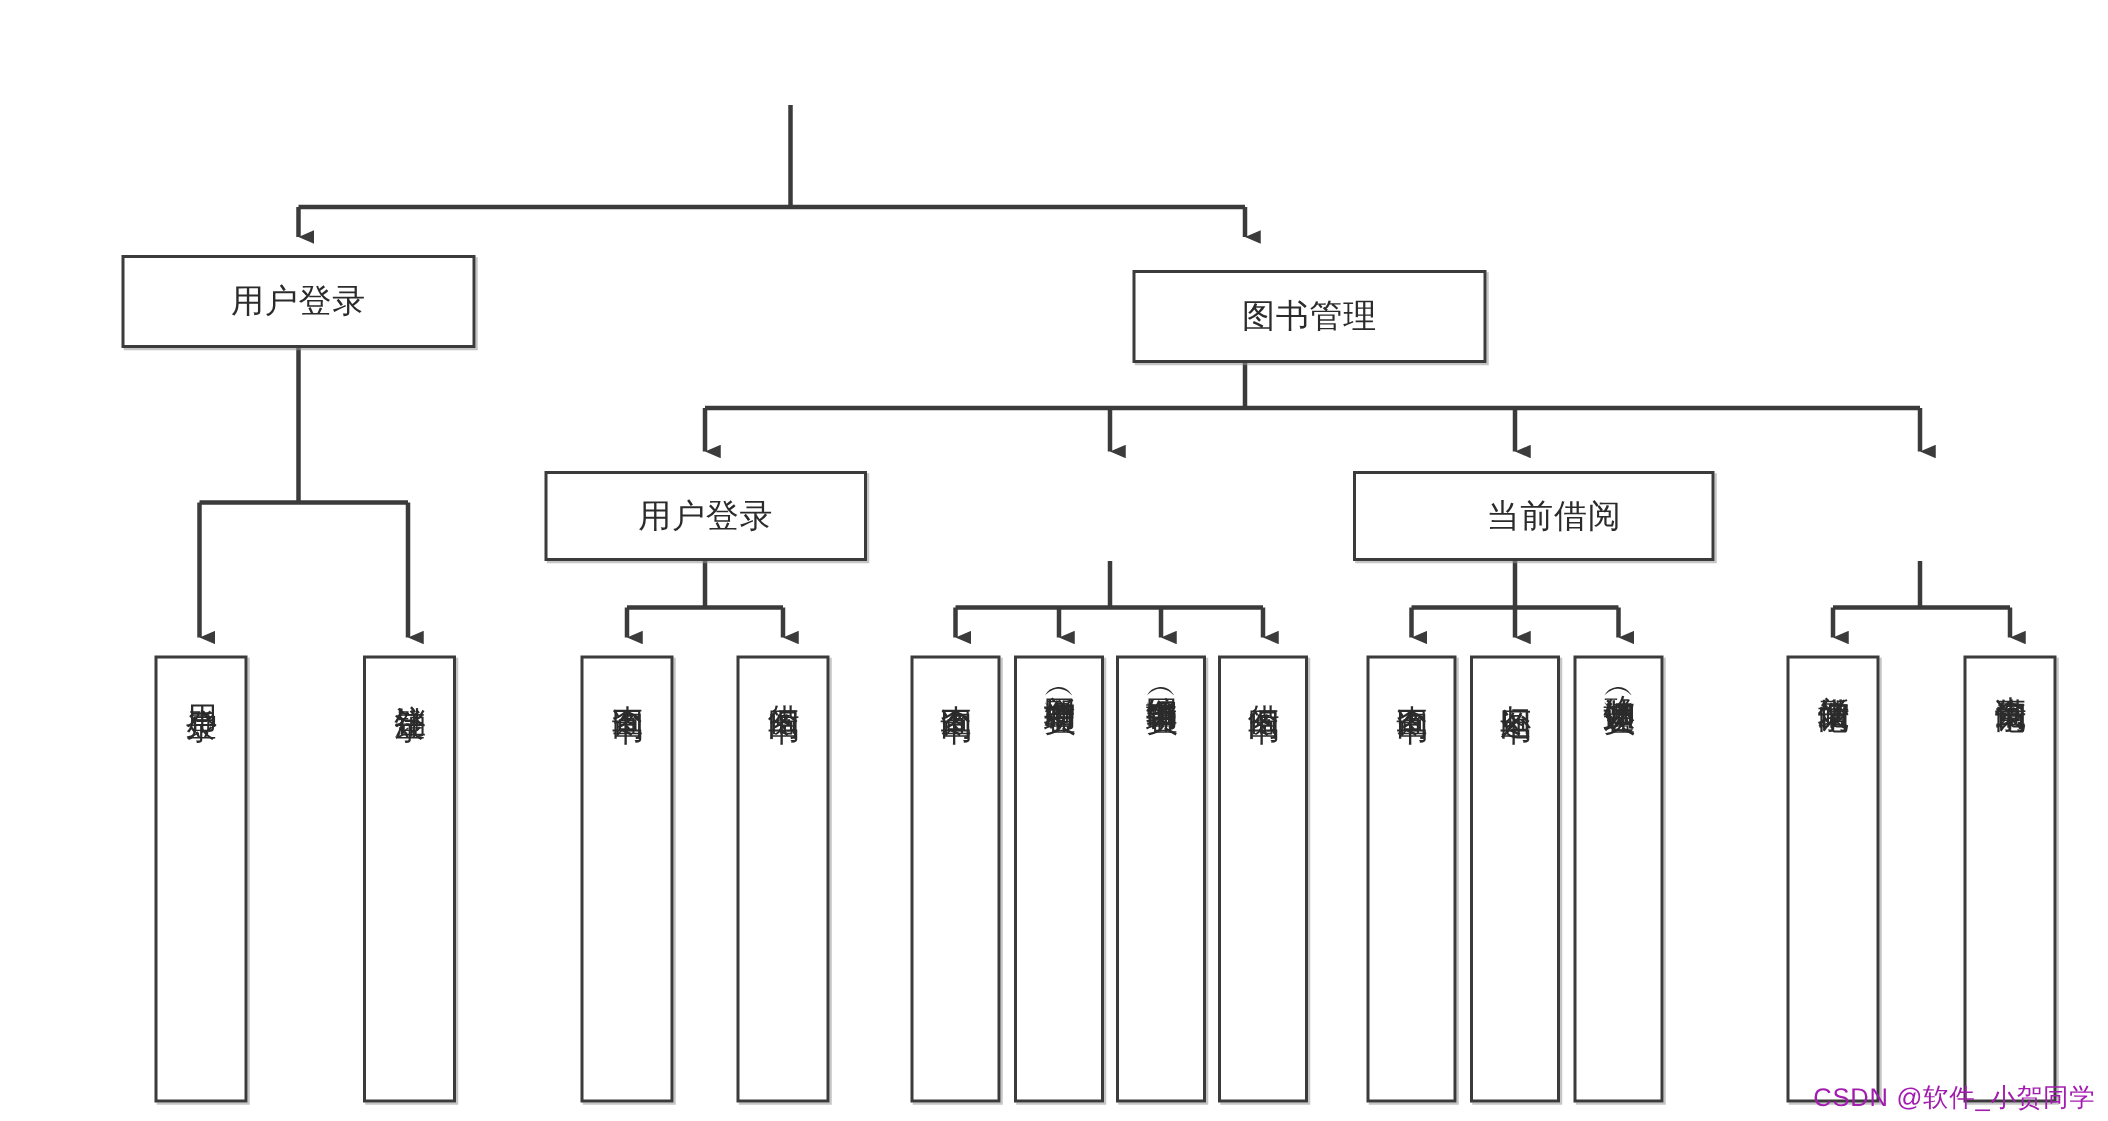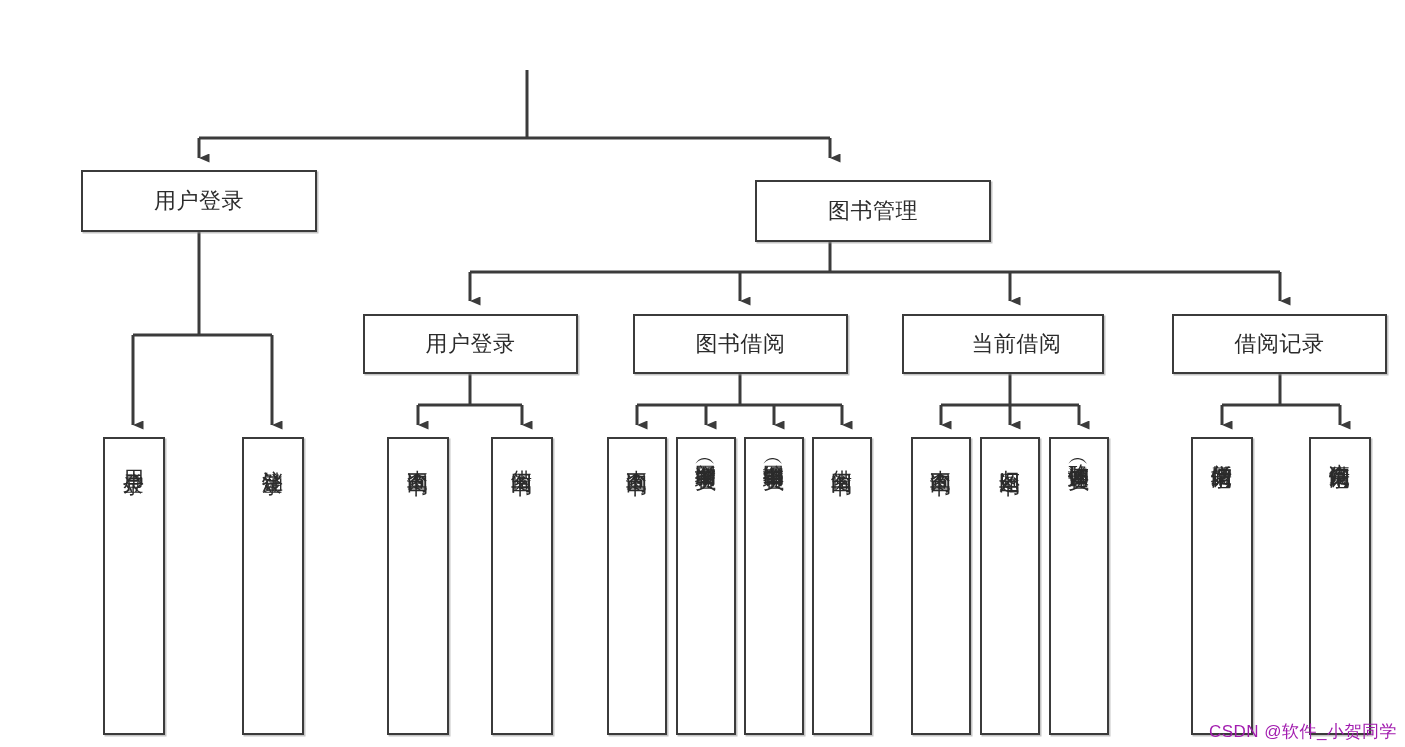--- a/index.html
+++ b/index.html
@@ -139,28 +139,22 @@
   <div class="node h" style="left:81px; top:170px; width:236px; height:62px;">
     <span class="label">用户登录</span>
   </div>
   <div class="node h" style="left:711px; top:180px; width:236px; height:62px;margin-left:44px;">
     <span class="label">图书管理</span>
   </div>
 
   <div class="node h" style="left:363px; top:314px; width:215px; height:60px;">
     <span class="label">用户登录</span>
   </div>
-  <div class="node h" style="left:633px; top:314px; width:215px; height:60px;">
-    <span class="label">图书借阅</span>
-  </div>
-  <div class="node h" style="left:902px; top:314px; width:202px; height:60px;padding-left:27px;">
+  <div class="node h" style="left:902px; top:314px; width:241px; height:60px;padding-left:27px;">
     <span class="label">当前借阅</span>
-  </div>
-  <div class="node h" style="left:1172px; top:314px; width:215px; height:60px;">
-    <span class="label">借阅记录</span>
   </div>
 
   <div class="node v" style="left:103px; top:437px; width:62px; height:298px;">
     <span class="label">用户登录</span>
   </div>
   <div class="node v" style="left:242px; top:437px; width:62px; height:298px;">
     <span class="label">注销登录</span>
   </div>
 
   <div class="node v" style="left:387px; top:437px; width:62px; height:298px;">

